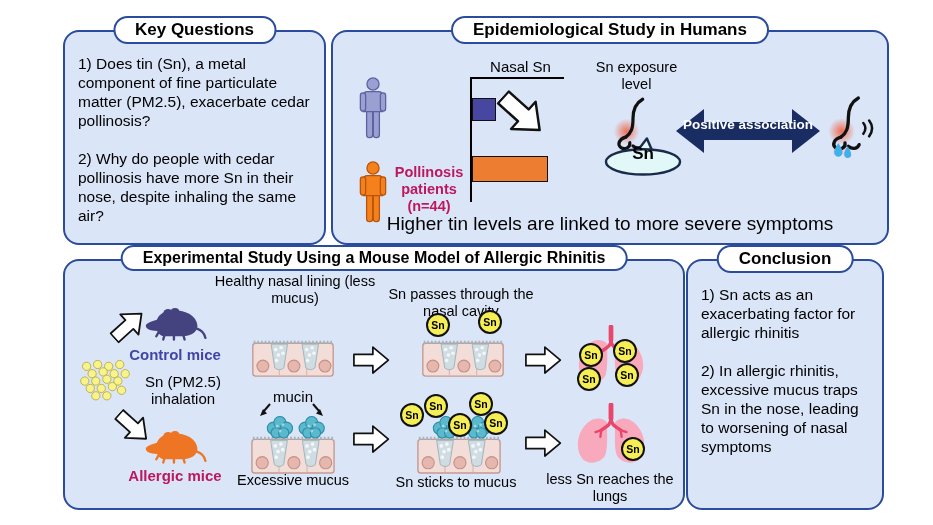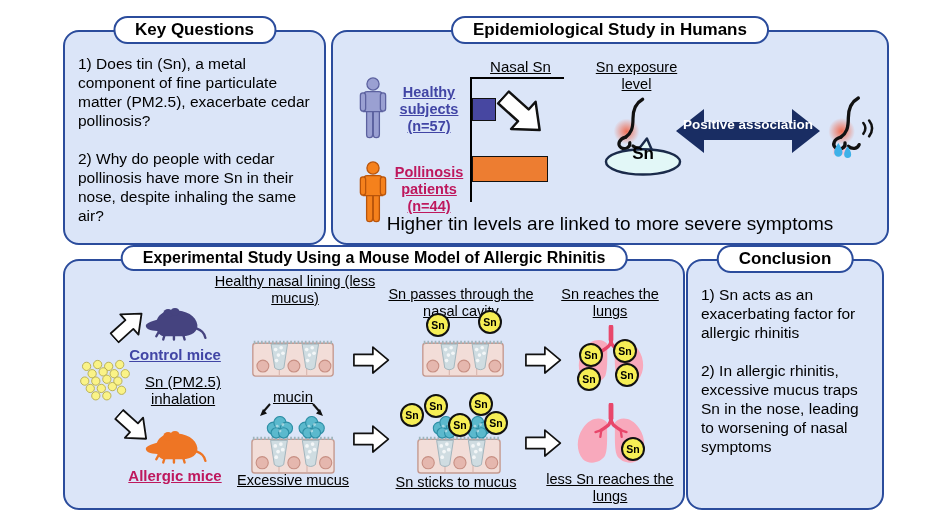--- a/index.html
+++ b/index.html
@@ -10,21 +10,21 @@
   #p-kq{left:63px;top:30px;width:259px;height:211px;}
   #p-epi{left:331px;top:30px;width:554px;height:211px;}
   #p-exp{left:63px;top:259px;width:618px;height:247px;}
   #p-conc{left:686px;top:259px;width:194px;height:247px;}
   .pill{position:absolute;top:-16px;left:50%;transform:translateX(-50%);
         background:#fff;border:2.5px solid #2b4c9c;border-radius:22px;
         padding:2px 20px;font-weight:bold;font-size:17px;white-space:nowrap;z-index:5;}
   #p-exp .pill{font-size:16px;}
   .bodytext{position:absolute;left:13px;right:9px;top:22px;font-size:15.5px;line-height:1.23;}
   .bodytext p{margin:0 0 19px 0;}
-  .lbl{position:absolute;text-align:center;line-height:1.16;text-decoration:underline;}
+  .lbl{position:absolute;text-align:center;line-height:1.16;}
   .indigo{color:#4145a5;font-weight:bold;}
   .orange{color:#be185d;font-weight:bold;}
   .small{font-size:14.5px;}
   .med{font-size:15px;}
   .message{position:absolute;left:0;right:0;top:181px;text-align:center;
            font-size:19px;font-weight:normal;}
   .axes{position:absolute;border-left:2.5px solid #000;border-top:2.5px solid #000;}
   .bar{position:absolute;border:1.5px solid #111;}
   .bar.purple{background:#4747a1;}
   .bar.orangeb{background:#ed7d31;}
@@ -117,21 +117,20 @@
     <svg class="abs" style="left:24px;top:40px" width="32" height="72" viewBox="0 0 40 78">
       <g fill="#9aa0d2" stroke="#5c619f" stroke-width="1.6">
         <circle cx="20" cy="9" r="7.6"></circle>
         <path d="M13,18.5 h14 q5,0 5,5.5 v19.5 h-24 v-19.5 q0,-5.5 5,-5.5 z"></path>
         <rect x="4.2" y="20" width="6.6" height="23" rx="3.3"></rect>
         <rect x="29.2" y="20" width="6.6" height="23" rx="3.3"></rect>
         <path d="M12,43.5 h7.6 v28.5 q0,4 -3.8,4 t-3.8,-4 z"></path>
         <path d="M20.4,43.5 h7.6 v28.5 q0,4 -3.8,4 t-3.8,-4 z"></path>
       </g>
     </svg>
-    <div class="lbl indigo small" style="left:54px;top:52px;width:84px">Healthy subjects (n=57)</div>
 
     <svg class="abs" style="left:24px;top:126px" width="32" height="68" viewBox="0 0 40 78">
       <g fill="#f5811c" stroke="#b9540a" stroke-width="1.6">
         <circle cx="20" cy="9" r="7.6"></circle>
         <path d="M13,18.5 h14 q5,0 5,5.5 v19.5 h-24 v-19.5 q0,-5.5 5,-5.5 z"></path>
         <rect x="4.2" y="20" width="6.6" height="23" rx="3.3"></rect>
         <rect x="29.2" y="20" width="6.6" height="23" rx="3.3"></rect>
         <path d="M12,43.5 h7.6 v28.5 q0,4 -3.8,4 t-3.8,-4 z"></path>
         <path d="M20.4,43.5 h7.6 v28.5 q0,4 -3.8,4 t-3.8,-4 z"></path>
       </g>
@@ -314,21 +313,20 @@
       <span>Sn</span>
       </div>
     <div class="sn" style="left:419px;top:150px">
       <span>Sn</span>
       </div>
     <svg class="abs" style="left:352px;top:155px" width="84" height="58" viewBox="0 0 90 62">
         <use href="#epi-m"></use>
       </svg>
     <div class="lbl small" style="left:308px;top:213px;width:166px">Sn sticks to mucus</div>
 
-    <div class="lbl small" style="left:483px;top:25px;width:124px">Sn reaches the lungs</div>
     <svg class="abs" style="left:502px;top:64px" width="88" height="62" viewBox="0 0 92 66">
         <use href="#lungs"></use>
       </svg>
     <div class="sn" style="left:514px;top:82px">
       <span>Sn</span>
       </div>
     <div class="sn" style="left:548px;top:78px">
       <span>Sn</span>
       </div>
     <div class="sn" style="left:512px;top:106px">

